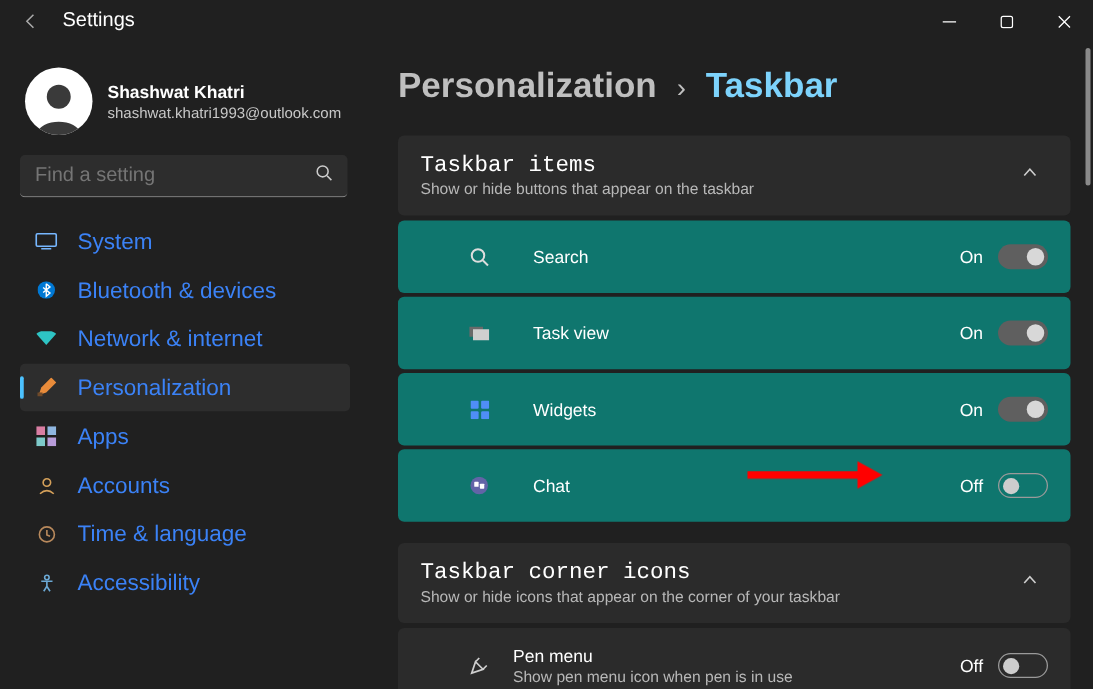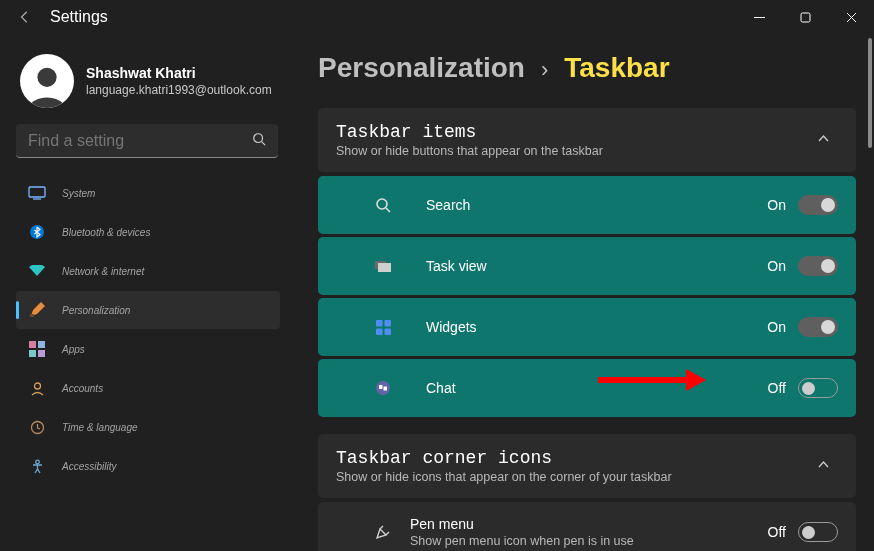--- a/index.html
+++ b/index.html
@@ -92,23 +92,22 @@
     }
     .search-icon { color: #ccc; }
     .nav-item {
       display: flex;
       align-items: center;
       gap: 16px;
       height: 38px;
       padding: 0 12px;
       margin: 1px 4px;
       border-radius: 4px;
-      font-size: 10px;
-      color: #a3a3a3;
-      font-style: italic;
+      font-size: 18px;
+      color: #3b82f6;
     }
     .nav-item.selected {
       background: #2d2d2d;
       position: relative;
     }
     .nav-item.selected::before {
       content: "";
       position: absolute;
       left: 0;
       top: 10px;
@@ -152,21 +151,21 @@
       color: #bfbfbf;
     }
     .bc-sep {
       color: #bfbfbf;
       font-size: 22px;
       font-weight: 400;
     }
     .bc-current {
       font-size: 28px;
       font-weight: 600;
-      color: #fde047;
+      color: #7dd3fc;
     }
     .card {
       background: #2b2b2b;
       border-radius: 5px;
       margin-bottom: 4px;
       overflow: hidden;
     }
     .card-header {
       display: flex;
       align-items: center;
@@ -304,21 +303,21 @@
   <div class="sidebar">
     <div class="user-block">
       <div class="avatar">
         <svg viewBox="0 0 24 24">
             <circle cx="12" cy="8" r="5"></circle>
             <path d="M2 26 C2 16 22 16 22 26 Z"></path>
           </svg>
       </div>
       <div>
         <div class="user-name">Shashwat Khatri</div>
-        <div class="user-email">language.khatri1993@outlook.com</div>
+        <div class="user-email">shashwat.khatri1993@outlook.com</div>
       </div>
     </div>
 
     <div class="search">
       <input placeholder="Find a setting" style="">
       <span class="search-icon">
         <svg width="14" height="14" viewBox="0 0 16 16" fill="none" stroke="currentColor" stroke-width="1.4">
             <circle cx="7" cy="7" r="5"></circle>
             <path d="M11 11 L15 15"></path>
           </svg>

